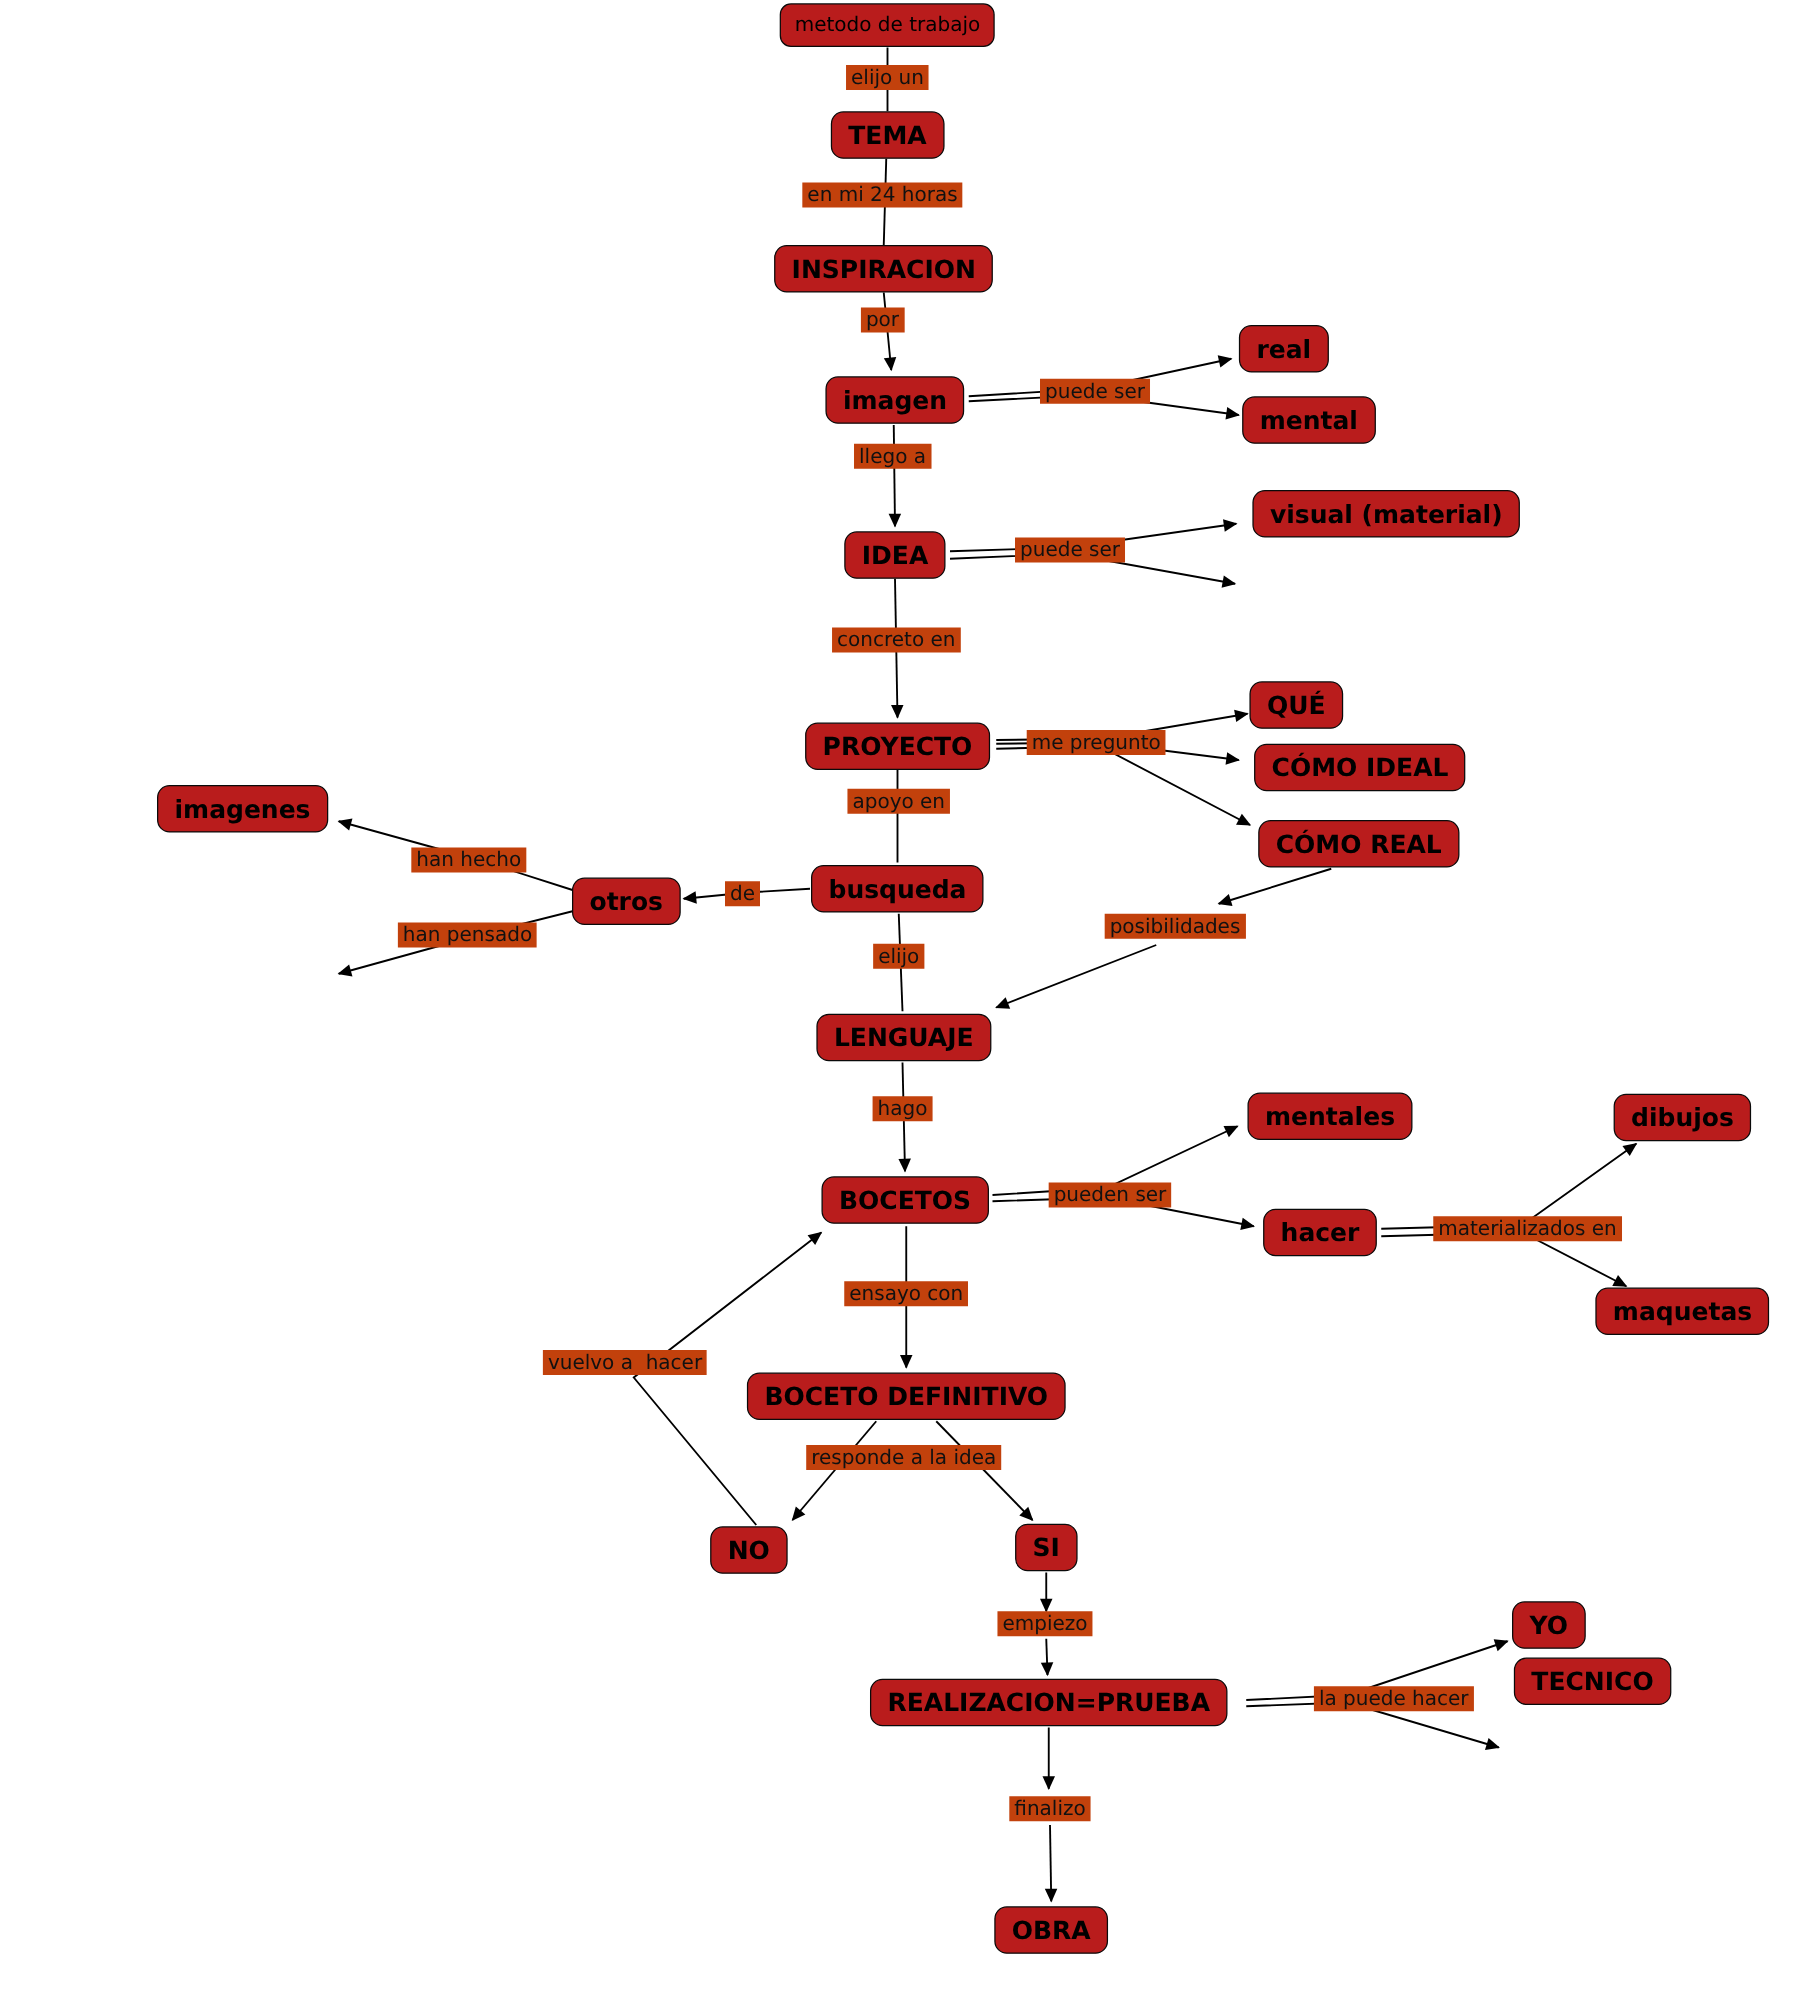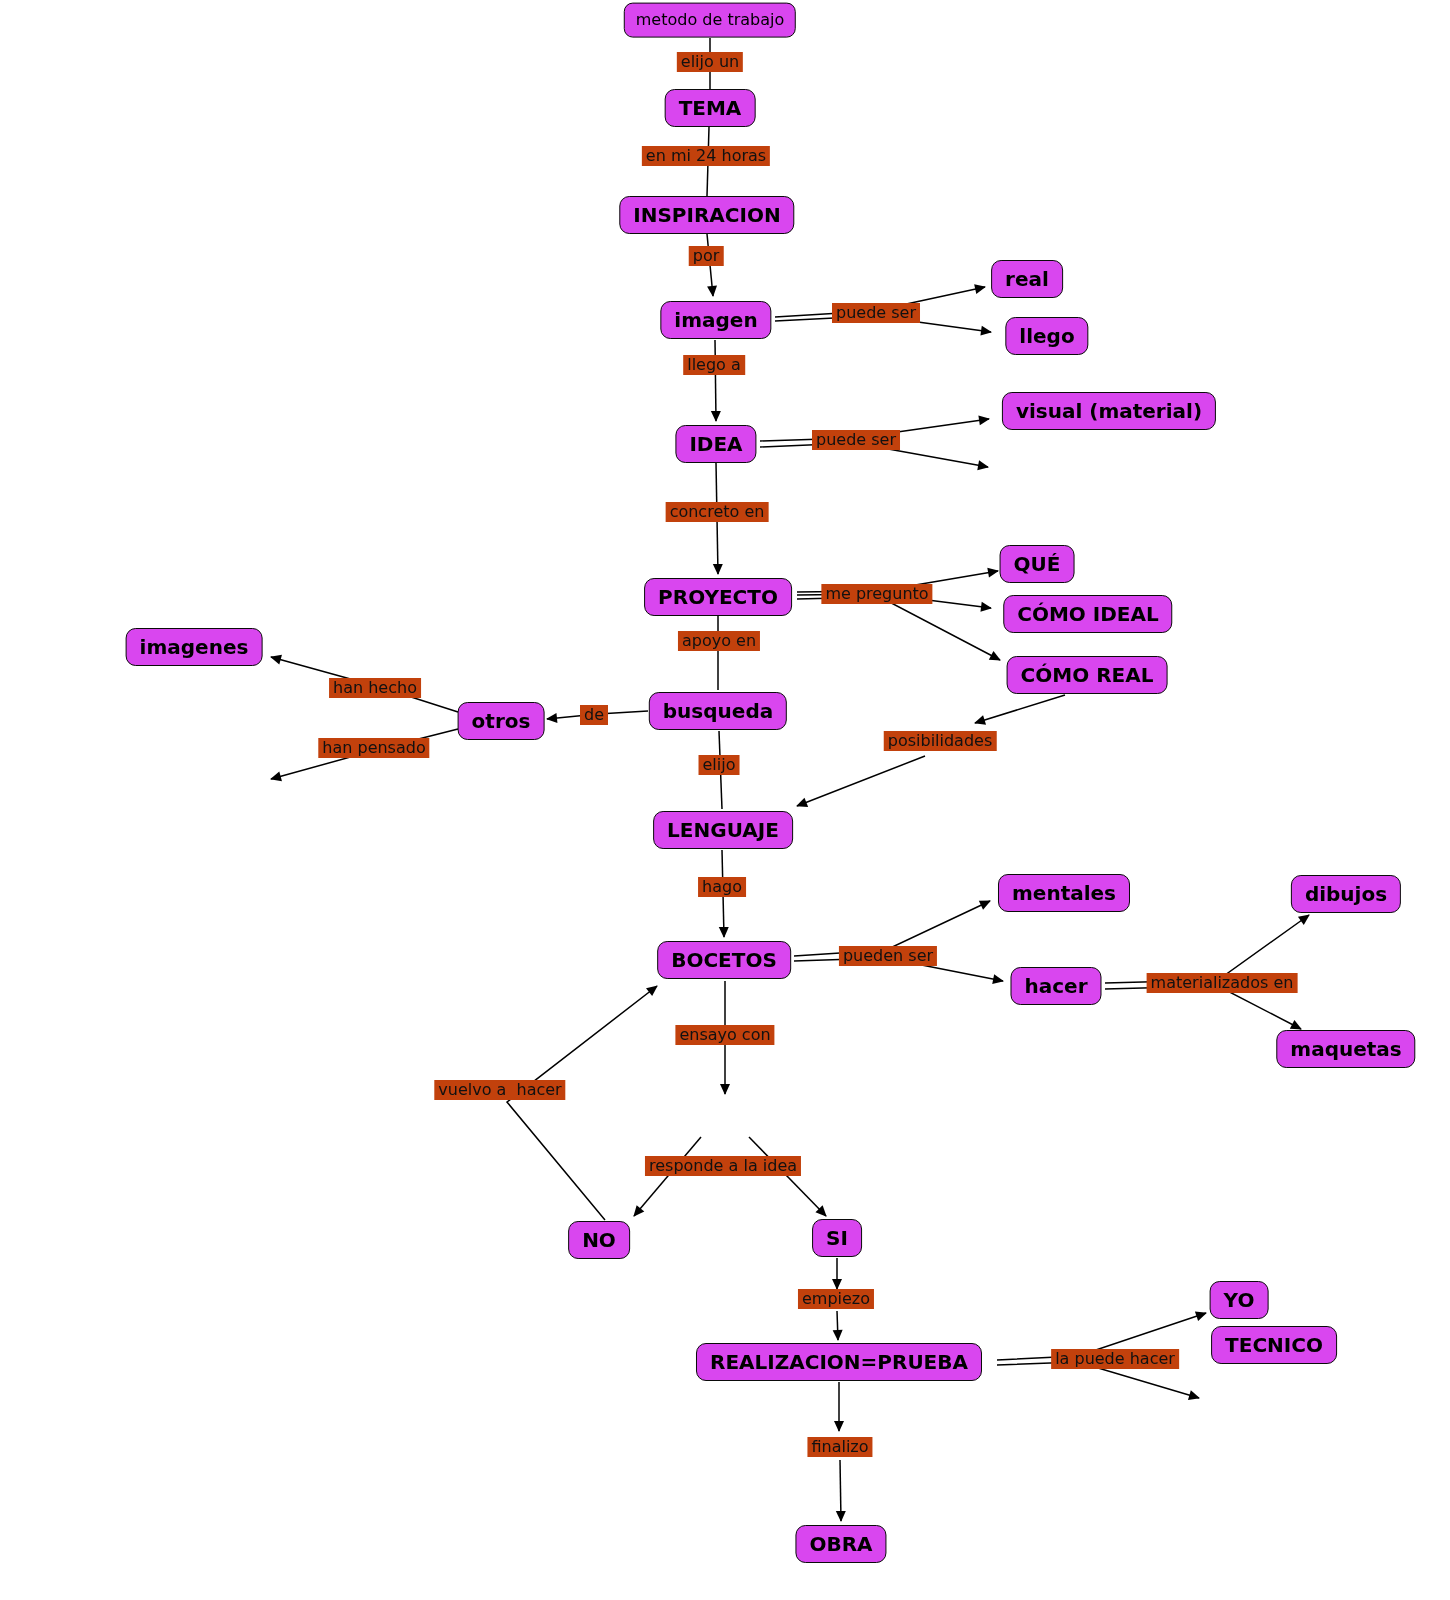--- a/index.html
+++ b/index.html
@@ -5,21 +5,21 @@
 <style>
   html,body { margin:0; padding:0; background:#ffffff; }
   .canvas {
     position:relative; width:1450px; height:1600px; background:#ffffff;
     font-family:"DejaVu Sans", "Liberation Sans", sans-serif; overflow:hidden;
   }
   svg.edges { position:absolute; left:0; top:0; z-index:0; }
   svg.edges polyline { fill:none; stroke:#000000; stroke-width:1.5px; }
   .node {
     position:absolute; transform:translate(-50%,-50%);
-    background:#d946ef; border:1.6px solid #0a0a0a; border-radius:10px;
+    background:#b91c1c; border:1.6px solid #0a0a0a; border-radius:10px;
     padding:5px 13px; font-weight:bold; font-size:20px; line-height:1.3;
     color:#000000; white-space:nowrap; z-index:2; box-sizing:border-box;
   }
   .node.plain { font-weight:400; font-size:16px; padding:6px 11px; border-radius:9px; }
   .elabel {
     position:absolute; transform:translate(-50%,-50%);
     background:#c2410c; padding:0 4px; font-size:16px; line-height:1.25;
     color:#111111; white-space:pre; z-index:1;
   }
 </style>
@@ -92,36 +92,37 @@
   <span class="elabel" style="left:723px;top:1166px">responde a la idea</span>
   <span class="elabel" style="left:836px;top:1299px">empiezo</span>
   <span class="elabel" style="left:1115px;top:1359px">la puede hacer</span>
   <span class="elabel" style="left:840px;top:1447px">finalizo</span>
 
   <div class="node plain" style="left:710px;top:20px">metodo de trabajo</div>
   <div class="node" style="left:710px;top:108px">TEMA</div>
   <div class="node" style="left:707px;top:215px">INSPIRACION</div>
   <div class="node" style="left:716px;top:320px">imagen</div>
   <div class="node" style="left:1027px;top:279px">real</div>
-  <div class="node" style="left:1047px;top:336px">llego</div>
+  <div class="node" style="left:1047px;top:336px">mental</div>
   <div class="node" style="left:716px;top:444px">IDEA</div>
   <div class="node" style="left:1109px;top:411px">visual (material)</div>
   <div class="node" style="left:718px;top:597px">PROYECTO</div>
   <div class="node" style="left:1037px;top:564px">QUÉ</div>
   <div class="node" style="left:1088px;top:614px">CÓMO IDEAL</div>
   <div class="node" style="left:1087px;top:675px">CÓMO REAL</div>
   <div class="node" style="left:194px;top:647px">imagenes</div>
   <div class="node" style="left:501px;top:721px">otros</div>
   <div class="node" style="left:718px;top:711px">busqueda</div>
   <div class="node" style="left:723px;top:830px">LENGUAJE</div>
   <div class="node" style="left:724px;top:960px">BOCETOS</div>
   <div class="node" style="left:1064px;top:893px">mentales</div>
   <div class="node" style="left:1056px;top:986px">hacer</div>
   <div class="node" style="left:1346px;top:894px">dibujos</div>
   <div class="node" style="left:1346px;top:1049px">maquetas</div>
+  <div class="node" style="left:725px;top:1117px">BOCETO DEFINITIVO</div>
   <div class="node" style="left:599px;top:1240px">NO</div>
   <div class="node" style="left:837px;top:1238px">SI</div>
   <div class="node" style="left:839px;top:1362px">REALIZACION=PRUEBA</div>
   <div class="node" style="left:1239px;top:1300px">YO</div>
   <div class="node" style="left:1274px;top:1345px">TECNICO</div>
   <div class="node" style="left:841px;top:1544px">OBRA</div>
 
 </div>
 
 </body></html>

